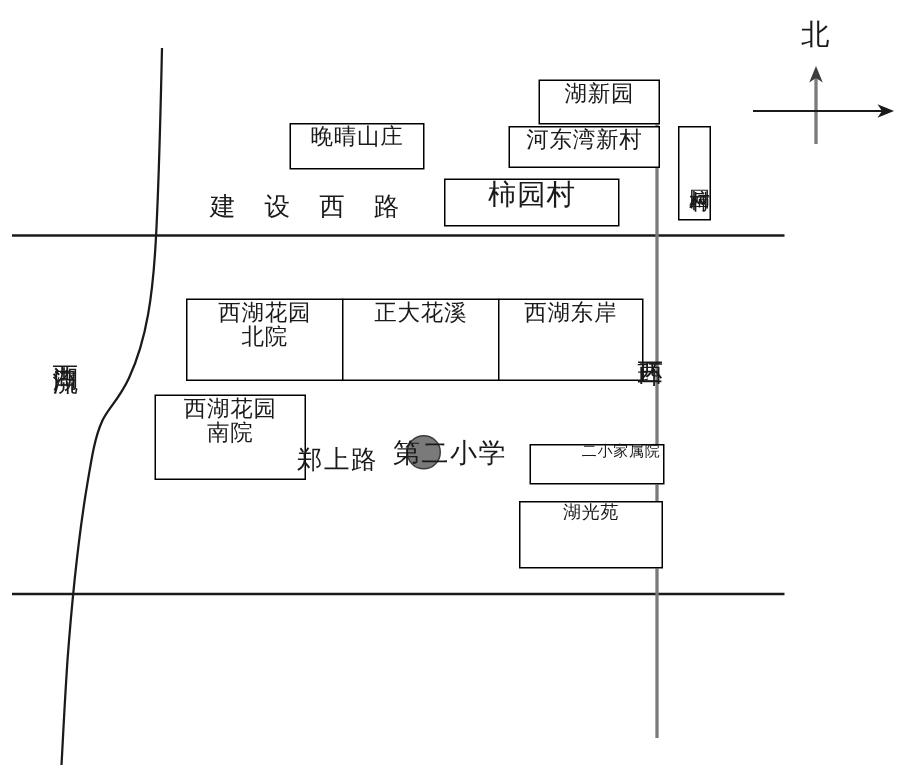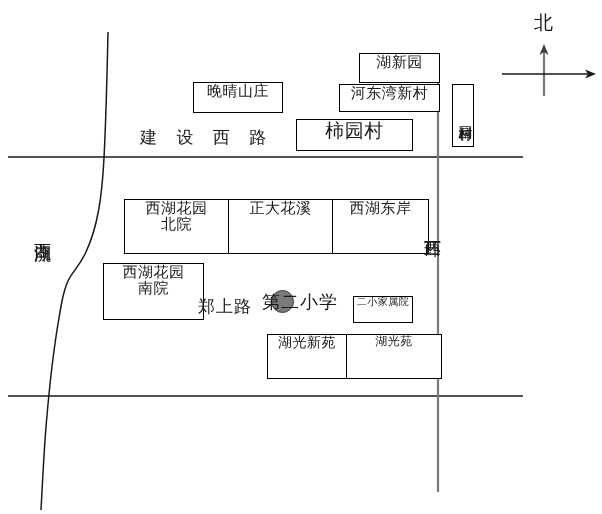--- a/index.html
+++ b/index.html
@@ -152,25 +152,22 @@
   <div class="place-box" style="left:332px; top:199px; width:97px; height:55px; font-size:15px;">
     <span>西湖东岸</span>
   </div>
 
   <div class="place-box" style="left:103px; top:263px; width:101px; height:57px; font-size:15px;">
     <span>西湖花园
 南院</span>
   </div>
 
 
-  <div class="place-box" style="left:353px; top:296px; width:60px; height:27px; font-size:10px;">
+  <div class="place-box" style="left:353px; top:296px; width:90px; height:27px; font-size:10px;padding-left:32px;">
     <span>二小家属院</span>
   </div>
 
-  <div class="place-box" style="left:267px; top:334px; width:80px; height:45px; font-size:14px;">
-    <span>湖光新苑</span>
-  </div>
 
   <div class="place-box" style="left:346px; top:334px; width:96px; height:45px; font-size:12px;">
     <span>湖光苑</span>
   </div>
 
 </div>
 
 </body></html>

